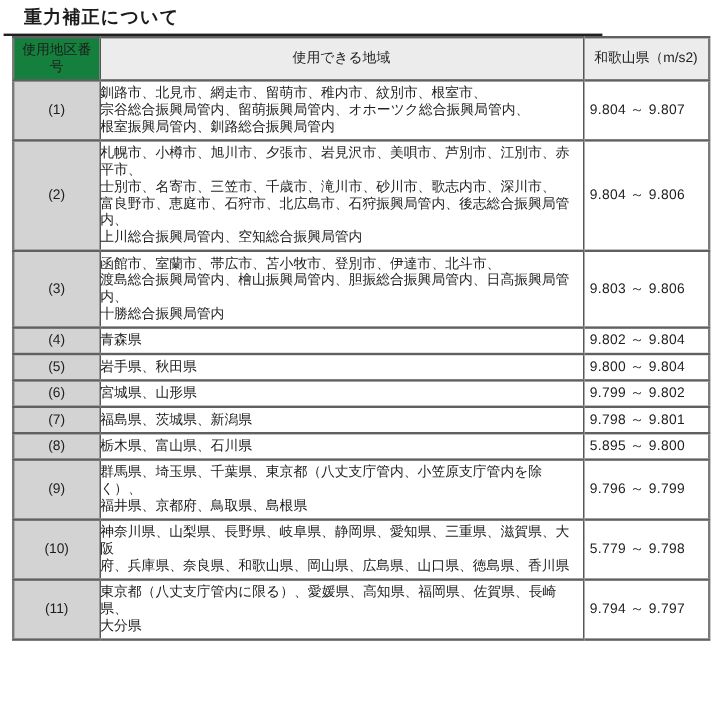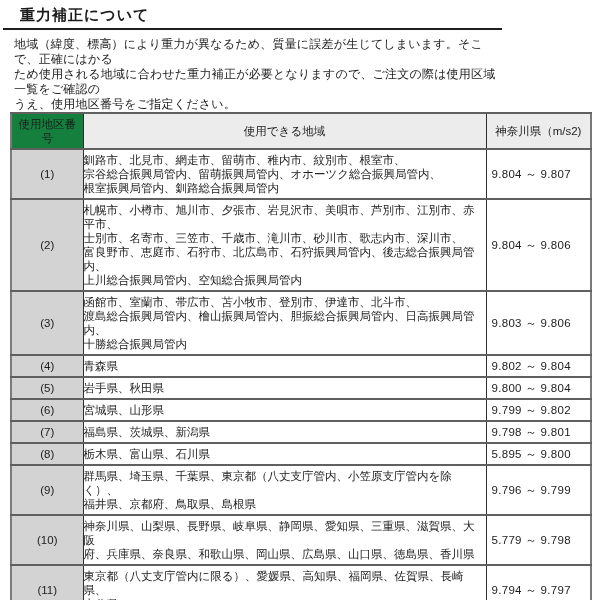--- a/index.html
+++ b/index.html
@@ -90,36 +90,33 @@
 </style>
 </head>
 <body>
 
 <div class="page">
 
   <h1 class="title">重力補正について</h1>
 
   <hr class="title-rule">
 
-  <p class="intro">地域（緯度、標高）により重力が異なるため、質量に誤差が生じてしまいます。そこで、正確にはかる
-ため使用される地域に合わせた重力補正が必要となりますので、ご注文の際は使用区域一覧をご確認の
-うえ、使用地区番号をご指定ください。</p>
 
 
   <table class="gravity-table">
     <colgroup>
       <col class="c-no">
       <col class="c-regions">
       <col class="c-gravity">
     </colgroup>
     <thead>
       <tr>
         <th class="no-header">使用地区番号</th>
         <th>使用できる地域</th>
-        <th>神奈川県（m/s2)</th>
+        <th>和歌山県（m/s2)</th>
       </tr>
     </thead>
     <tbody id="table-body">
 
     <tr>
           <td class="no-cell">(1)</td>
           <td class="regions-cell">釧路市、北見市、網走市、留萌市、稚内市、紋別市、根室市、
 宗谷総合振興局管内、留萌振興局管内、オホーツク総合振興局管内、
 根室振興局管内、釧路総合振興局管内</td>
           <td class="gravity-cell">9.804 ～ 9.807</td>

